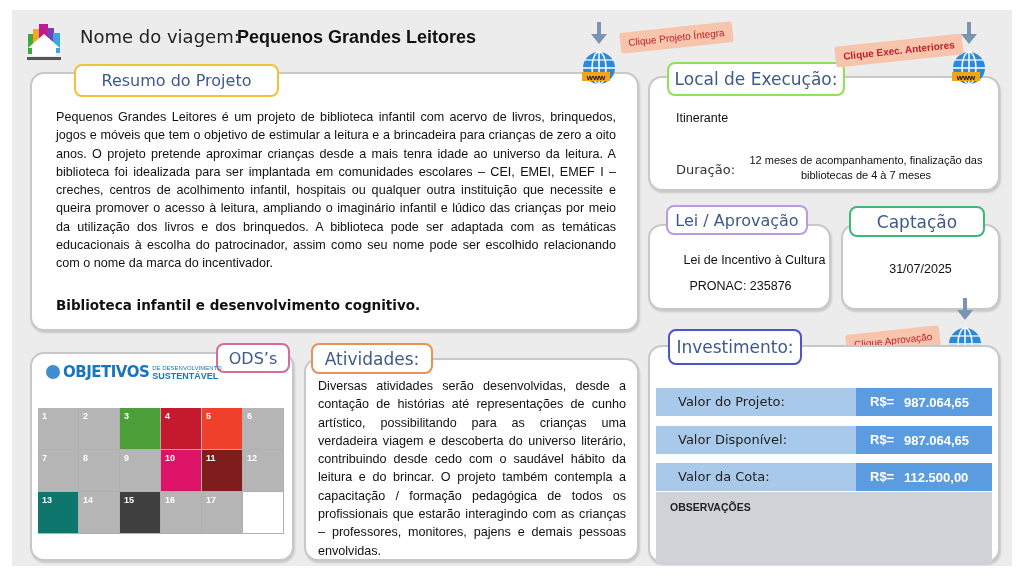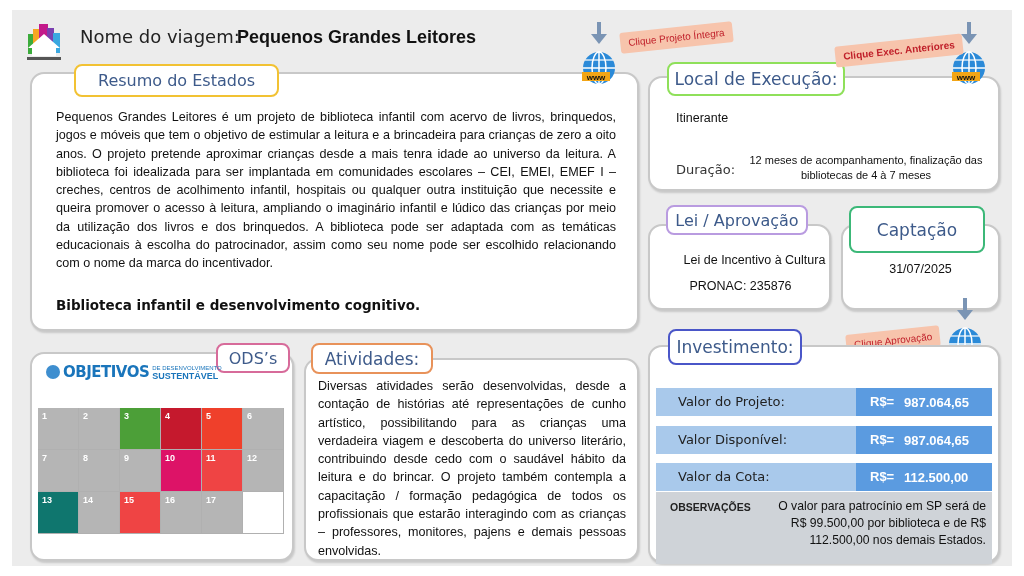--- a/index.html
+++ b/index.html
@@ -45,21 +45,21 @@
   <rect x="23" y="6" width="7" height="20" fill="#7a3fb0"></rect>
   <rect x="29" y="11" width="7" height="20" fill="#3aa7e0"></rect>
   <polygon points="4,26 20,12 36,26 32,26 32,34 8,34 8,26" fill="#ffffff"></polygon>
   <rect x="3" y="35" width="34" height="3" fill="#555"></rect>
 </svg>
 
 <div class="header-label">Nome do viagem:</div>
 <div class="header-title">Pequenos Grandes Leitores</div>
 
 <div class="card" style="left:30px; top:72px; width:609px; height:259px;"></div>
-<div class="tag" style="left:74px; top:64px; width:205px; height:33px; border-color:#f2c233;">Resumo do Estados</div>
+<div class="tag" style="left:74px; top:64px; width:205px; height:33px; border-color:#f2c233;">Resumo do Projeto</div>
 <div class="body-text" style="position:absolute; left:56px; top:108px; width:560px;">Pequenos Grandes Leitores é um projeto de biblioteca infantil com acervo de livros, brinquedos, jogos e móveis que tem o objetivo de estimular a leitura e a brincadeira para crianças de zero a oito anos. O projeto pretende aproximar crianças desde a mais tenra idade ao universo da leitura. A biblioteca foi idealizada para ser implantada em comunidades escolares – CEI, EMEI, EMEF I – creches, centros de acolhimento infantil, hospitais ou qualquer outra instituição que necessite e queira promover o acesso à leitura, ampliando o imaginário infantil e lúdico das crianças por meio da utilização dos livros e dos brinquedos. A biblioteca pode ser adaptada com as temáticas educacionais à escolha do patrocinador, assim como seu nome pode ser escolhido relacionando com o nome da marca do incentivador.</div>
 <div style="position:absolute; left:56px; top:297px; font-family:'DejaVu Sans',sans-serif; font-weight:bold; font-size:13.5px; color:#111;">Biblioteca infantil e desenvolvimento cognitivo.</div>
 
 <svg class="globe" style="left:580px; top:22px;" viewBox="0 0 38 64">
   <rect x="17" y="0" width="4" height="14" fill="#7a94b4"></rect>
   <polygon points="11,12 27,12 19,22" fill="#7a94b4"></polygon>
   <circle cx="19" cy="46" r="16" fill="#2b8ad8"></circle>
   <ellipse cx="19" cy="46" rx="7" ry="16" fill="none" stroke="#fff" stroke-width="1.5"></ellipse>
   <line x1="19" y1="30" x2="19" y2="62" stroke="#fff" stroke-width="1.5"></line>
   <line x1="3" y1="46" x2="35" y2="46" stroke="#fff" stroke-width="1.5"></line>
@@ -87,21 +87,21 @@
   <text x="16" y="58" font-size="8" font-weight="bold" text-anchor="middle" fill="#111" font-family="Liberation Sans, sans-serif">www</text>
 </svg>
 <div class="click-note" style="left:835px; top:40px; transform:rotate(-6deg); font-weight:bold;">Clique Exec. Anteriores</div>
 
 <div class="card" style="left:648px; top:224px; width:183px; height:86px;"></div>
 <div class="tag" style="left:666px; top:205px; width:142px; height:30px; border-color:#b99be0; font-size:16px;">Lei / Aprovação</div>
 <div style="position:absolute; left:650px; top:253px; width:209px; text-align:center; font-size:12.5px; color:#111;">Lei de Incentivo à Cultura</div>
 <div style="position:absolute; left:650px; top:279px; width:181px; text-align:center; font-size:12.5px; color:#111;">PRONAC: 235876</div>
 
 <div class="card" style="left:841px; top:224px; width:159px; height:86px;"></div>
-<div class="tag" style="left:849px; top:206px; width:136px; height:47px; border-color:#3cb878; font-size:17px;">Captação</div>
+<div class="tag" style="left:849px; top:206px; width:136px; height:31px; border-color:#3cb878; font-size:17px;">Captação</div>
 <div style="position:absolute; left:841px; top:262px; width:159px; text-align:center; font-size:12.5px; color:#111;">31/07/2025</div>
 
 <svg class="globe" style="left:946px; top:298px;" viewBox="0 0 38 64">
   <rect x="17" y="0" width="4" height="14" fill="#7a94b4"></rect>
   <polygon points="11,12 27,12 19,22" fill="#7a94b4"></polygon>
   <circle cx="19" cy="46" r="16" fill="#2b8ad8"></circle>
   <ellipse cx="19" cy="46" rx="7" ry="16" fill="none" stroke="#fff" stroke-width="1.5"></ellipse>
   <line x1="19" y1="30" x2="19" y2="62" stroke="#fff" stroke-width="1.5"></line>
   <line x1="3" y1="46" x2="35" y2="46" stroke="#fff" stroke-width="1.5"></line>
   <line x1="5" y1="38" x2="33" y2="38" stroke="#fff" stroke-width="1.2"></line>
@@ -129,21 +129,20 @@
 </div>
 <div class="inv-row" style="top:463px;">
   <span class="lbl">Valor da Cota:</span>
   <span class="val">
     <span class="cur">R$=</span>
     <span class="amt">112.500,00</span>
   </span>
 </div>
 <div class="obs-box">
   <div class="obs-title">OBSERVAÇÕES</div>
-  <div class="obs-text">O valor para patrocínio em SP será de R$ 99.500,00 por biblioteca e de R$ 112.500,00 nos demais Estados.</div>
 </div>
 
 <div class="card" style="left:30px; top:352px; width:264px; height:209px;"></div>
 <div class="tag" style="left:216px; top:343px; width:74px; height:30px; border-color:#d76b9a; font-size:16px;">ODS’s</div>
 <div style="position:absolute; left:46px; top:362px; height:20px; display:flex; align-items:center;">
   <span style="display:inline-block; width:14px; height:14px; border-radius:50%; background:#3e8ecf; margin-right:3px;"></span>
   <span style="font-family:'DejaVu Sans',sans-serif; font-weight:bold; font-size:15px; color:#1a75bb; letter-spacing:-0.5px;">OBJETIVOS</span>
   <span style="display:flex; flex-direction:column; margin-left:3px; line-height:8px;">
     <span style="font-size:6px; color:#1a75bb;">DE DESENVOLVIMENTO</span>
     <span style="font-size:9px; font-weight:bold; color:#1a75bb;">SUSTENTÁVEL</span>
@@ -153,25 +152,25 @@
     <div class="sdg" style="background: rgb(181, 181, 181);">1</div>
     <div class="sdg" style="background: rgb(181, 181, 181);">2</div>
     <div class="sdg" style="background: rgb(76, 159, 56);">3</div>
     <div class="sdg" style="background: rgb(197, 25, 45);">4</div>
     <div class="sdg" style="background: rgb(239, 64, 43);">5</div>
     <div class="sdg" style="background: rgb(181, 181, 181);">6</div>
     <div class="sdg" style="background: rgb(181, 181, 181);">7</div>
     <div class="sdg" style="background: rgb(181, 181, 181);">8</div>
     <div class="sdg" style="background: rgb(181, 181, 181);">9</div>
     <div class="sdg" style="background: rgb(221, 19, 103);">10</div>
-    <div class="sdg" style="background: #ef4444;">11</div>
+    <div class="sdg" style="background: #7f1d1d;">11</div>
     <div class="sdg" style="background: rgb(181, 181, 181);">12</div>
     <div class="sdg" style="background: #0f766e;">13</div>
     <div class="sdg" style="background: rgb(181, 181, 181);">14</div>
-    <div class="sdg" style="background: #ef4444;">15</div>
+    <div class="sdg" style="background: #404040;">15</div>
     <div class="sdg" style="background: rgb(181, 181, 181);">16</div>
     <div class="sdg" style="background: rgb(181, 181, 181);">17</div>
     <div class="sdg" style="background: rgb(255, 255, 255); color: rgb(26, 117, 187);"></div>
   </div>
 
 <div class="card" style="left:304px; top:358px; width:335px; height:203px;"></div>
 <div class="tag" style="left:311px; top:343px; width:122px; height:31px; border-color:#e8925a; font-size:17px;">Atividades:</div>
 <div class="body-text" style="position:absolute; left:318px; top:377px; width:308px; font-size:12.6px; line-height:18.3px;">Diversas atividades serão desenvolvidas, desde a contação de histórias até representações de cunho artístico, possibilitando para as crianças uma verdadeira viagem e descoberta do universo literário, contribuindo desde cedo com o saudável hábito da leitura e do brincar. O projeto também contempla a capacitação / formação pedagógica de todos os profissionais que estarão interagindo com as crianças – professores, monitores, pajens e demais pessoas envolvidas.</div>
 
 </body></html>

